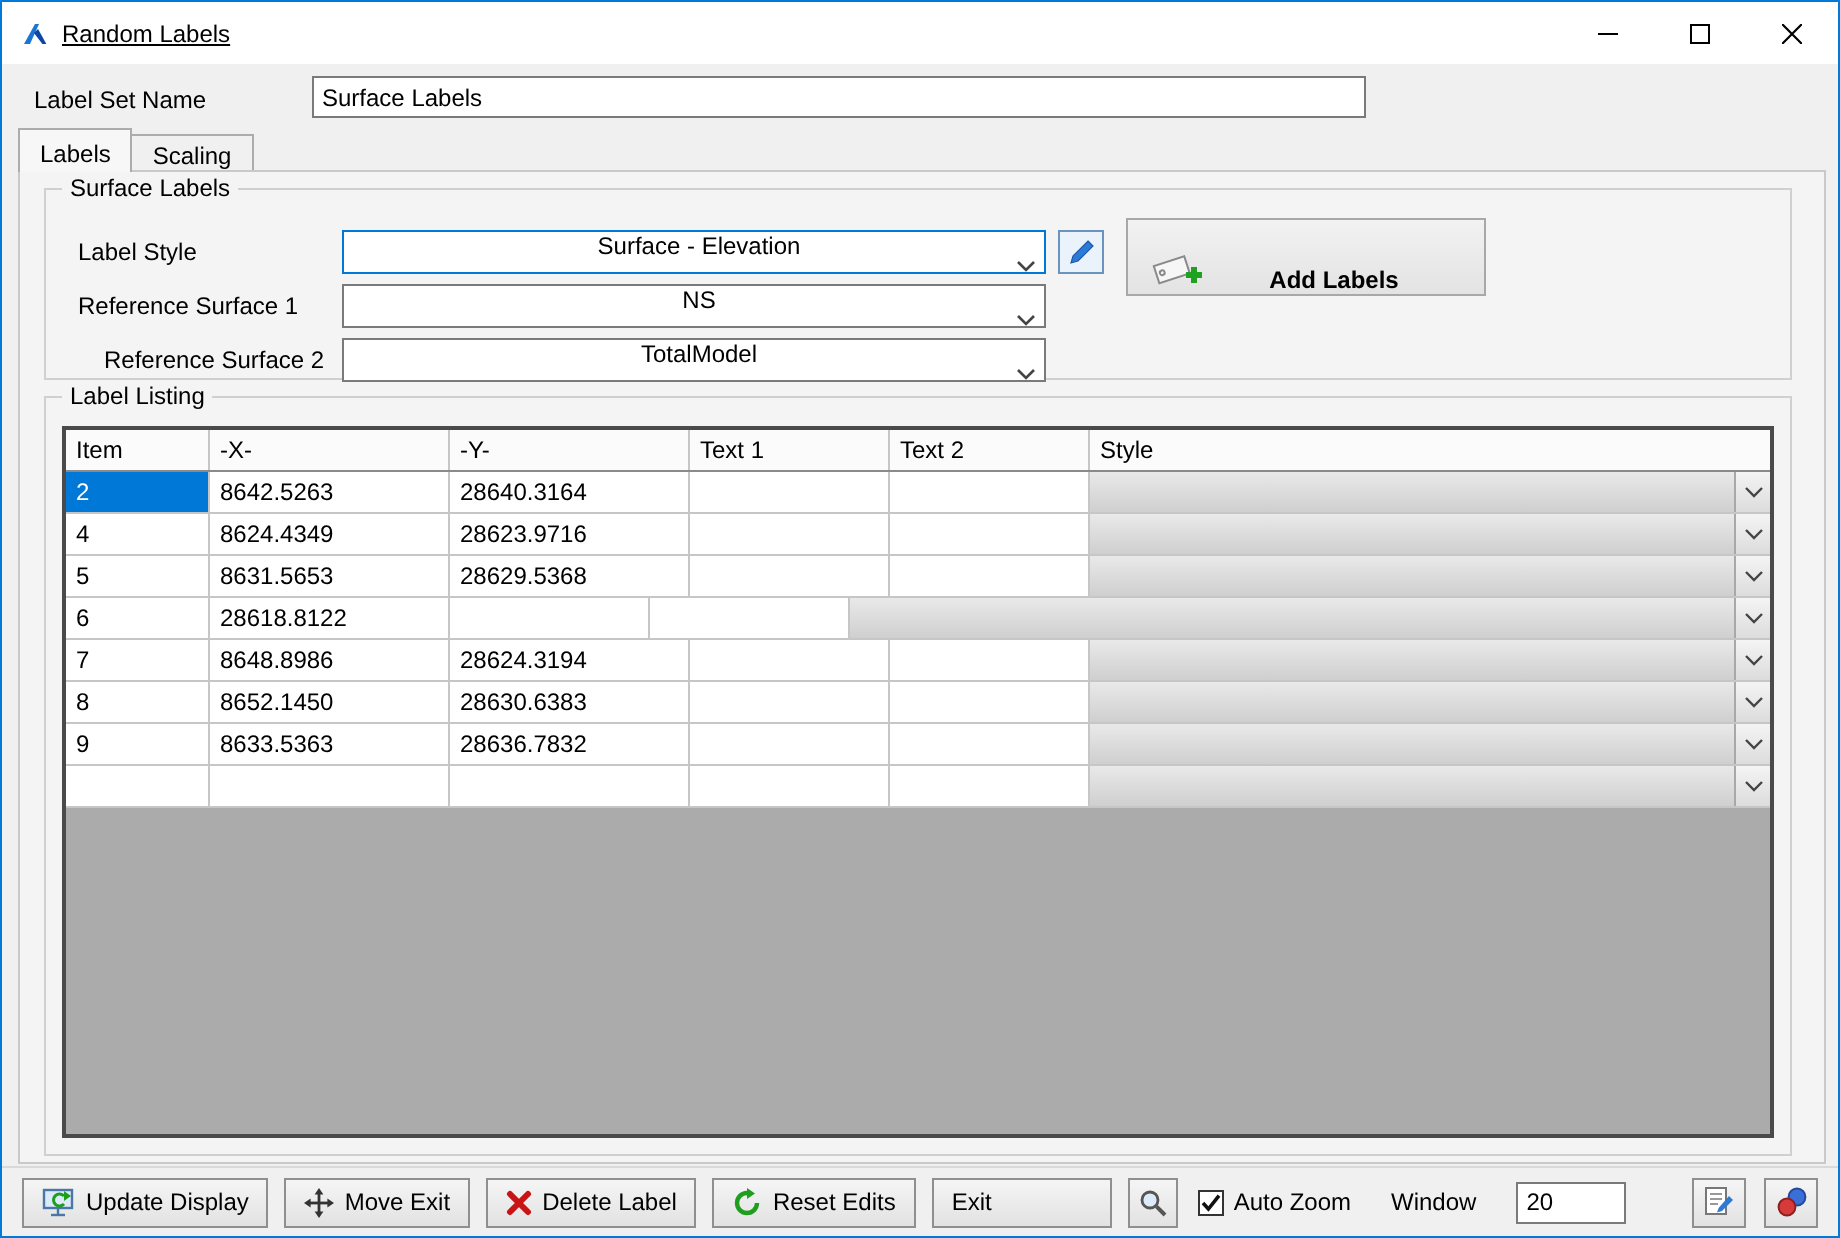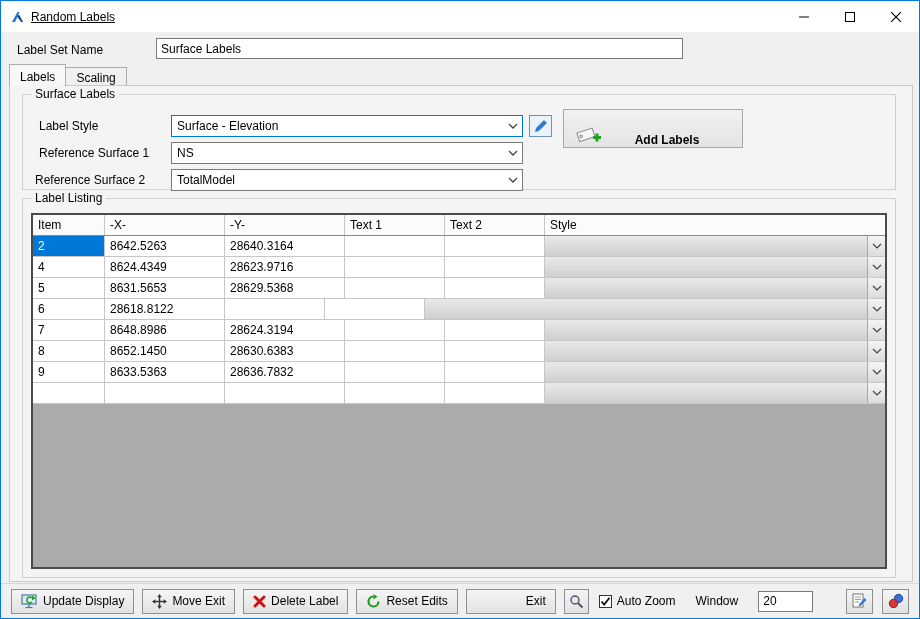--- a/index.html
+++ b/index.html
@@ -32,31 +32,31 @@
   .tabpage { position: absolute; left: 8px; top: 84px; width: 904px; height: 497px;
     border: 1px solid #c9c9c9; background: #f4f4f4; z-index: 1; }
   
   .group { position: absolute; border: 1px solid #d0d0d0; }
   .group > .legend { position: absolute; top: -8px; left: 8px; background: #f4f4f4; padding: 0 4px; }
   .grp-surface { left: 12px; top: 8px; width: 874px; height: 96px; }
   .grp-listing { left: 12px; top: 112px; width: 874px; height: 380px; }
   .fieldlabel { position: absolute; }
   
   .combo { position: absolute; height: 22px; background: #fff; border: 1px solid #7a7a7a;
-    display: flex; align-items: center; padding-left: 5px; }
+    display: flex; align-items: center; padding-left: 5px; flex-direction: column; }
   .combo .combo-arrow { margin-left: auto; width: 18px; align-self: stretch;
     display: flex; align-items: center; justify-content: center; }
   .combo.focused { border-color: #0078d7; }
   
   .c-style-combo { left: 148px; top: 20px; width: 352px; }
   .c-ref1 { left: 148px; top: 47px; width: 352px; }
   .c-ref2 { left: 148px; top: 74px; width: 352px; }
   .lab-style { left: 16px; top: 24px; }
   .lab-ref1 { left: 16px; top: 51px; }
-  .lab-ref2 { left: 12px; top: 78px; }
+  .lab-ref2 { left: 29px; top: 78px; }
   .pencil-btn { position: absolute; left: 506px; top: 20px; width: 23px; height: 22px;
     border: 1px solid #6a93bd; background: #eaf3fc; display: flex; align-items: center; justify-content: center; cursor: pointer; }
   .add-btn { position: absolute; left: 540px; top: 14px; width: 180px; height: 39px;
     border: 1px solid #a8a8a8; background: linear-gradient(#f2f2f2, #e3e3e3);
     display: flex; align-items: flex-end; padding: 0 10px; cursor: pointer; }
   .add-btn .txt { flex: 1; text-align: center; font-weight: bold; }
   
   .grid { position: absolute; left: 8px; top: 14px; width: 856px; height: 356px;
     border: 2px solid #4a4a4a; background: #ef4444; display: flex; flex-direction: column; overflow: hidden; }
   .ghead { display: flex; background: #fbfbfb; border-bottom: 1px solid #8a8a8a; height: 21px; flex: 0 0 auto; }
@@ -70,21 +70,21 @@
   .stylecell { background: linear-gradient(#e9e9e9, #cfcfcf); padding: 0; display: flex; cursor: pointer; }
   .sc-arrow { margin-left: auto; width: 18px; border-left: 1px solid #a8a8a8;
     background: linear-gradient(#f4f4f4, #dcdcdc); display: flex; align-items: center; justify-content: center; }
   .gfiller { flex: 1; background: #ababab; }
   
   .toolbar { position: absolute; left: 0; right: 0; bottom: 0; height: 35px; background: #f0f0f0;
     border-top: 1px solid #d9d9d9; display: flex; align-items: center; padding: 16px 10px; }
   .tb-btn { height: 25px; border: 1px solid #8f8f8f; background: linear-gradient(#f5f5f5, #e2e2e2);
     display: flex; align-items: center; gap: 5px; padding: 0 9px; cursor: pointer; white-space: nowrap; }
   .tb-btn + .tb-btn { margin-left: 8px; }
-  .exit-btn { margin-left: 90px; width: 90px; justify-content: flex-end; }
+  .exit-btn { margin-left: 90px; width: 90px; justify-content: flex-start; }
   .zoom-btn { margin-left: 9px; width: 25px; padding: 0; justify-content: center; }
   .chk-wrap { margin-left: 10px; display: flex; align-items: center; gap: 5px; cursor: pointer; }
   .checkbox { width: 13px; height: 13px; border: 1px solid #333; background: #fff;
     display: flex; align-items: center; justify-content: center; }
   .win-lab { margin-left: 20px; }
   .win-input { margin-left: 20px; width: 55px; height: 21px; border: 1px solid #7a7a7a; background: #fff;
     font: inherit; padding: 0 4px; }
   .right-icons { margin-left: auto; display: flex; gap: 9px; }
   .icon-btn { width: 27px; height: 25px; border: 1px solid #8f8f8f; background: linear-gradient(#f5f5f5, #e2e2e2);
     display: flex; align-items: center; justify-content: center; cursor: pointer; }

